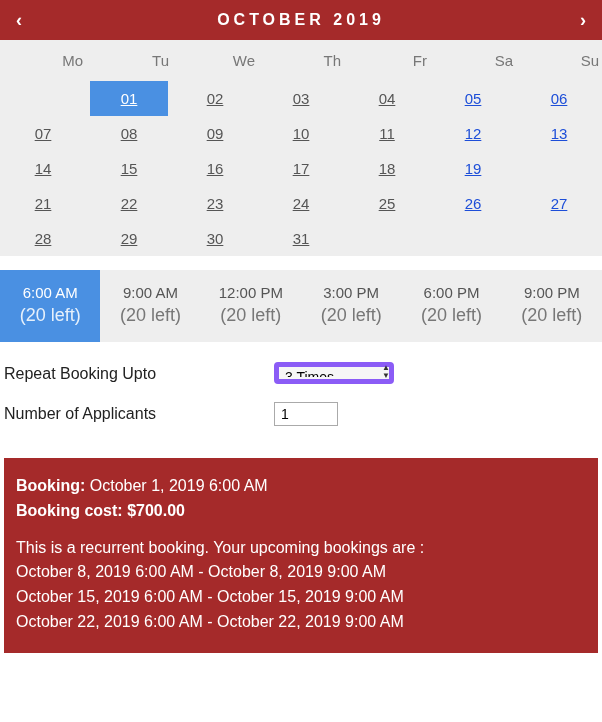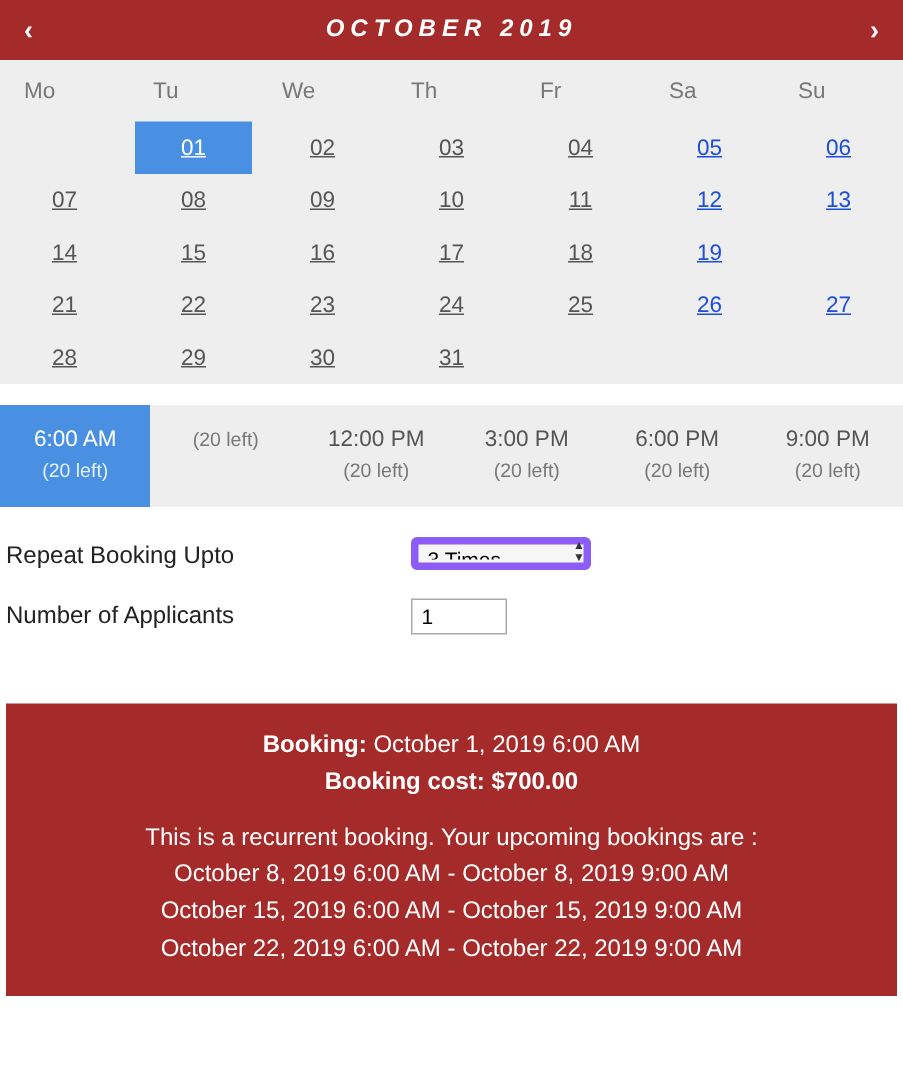--- a/index.html
+++ b/index.html
@@ -20,32 +20,32 @@
     font-size: 16px;
     letter-spacing: 4px;
     font-weight: 600;
   }
   .cal-nav {
     cursor: pointer;
     font-size: 18px;
     user-select: none;
     letter-spacing: normal;
   }
-  .cal-title { text-align: center; flex: 1; font-style: italic; }
+  .cal-title { text-align: center; flex: 1; }
   .cal-grid {
     background: #eeeeee;
     width: 100%;
   }
   .cal-row {
     display: grid;
     grid-template-columns: repeat(7, 1fr);
   }
   .cal-dow {
-    text-align: left;
-    padding: 12px 16px;
+    text-align: right;
+    padding: 12px 3px;
     color: #777;
     font-size: 15px;
     background: #eeeeee;
   }
   .cal-cell {
     text-align: center;
     padding: 9px 0;
     font-size: 15px;
     color: #555;
     text-decoration: underline;
@@ -67,28 +67,28 @@
     grid-template-columns: repeat(6, 1fr);
     padding: 0;
   }
   .slot {
     text-align: center;
     padding: 14px 4px 16px;
     font-size: 15px;
     color: #555;
   }
   .slot .time { display:block; margin-bottom:4px; }
-  .slot .avail { font-size: 13px; color: #777; }
+  .slot .avail { font-size: 18px; color: #777; }
   .slot.sel {
     background: #4a90e2;
     color: #fff;
   }
   .slot.sel .avail { color: #e6f0fb; }
   .form-area {
-    padding: 20px 4px 30px;
+    padding: 20px 4px 16px;
     font-size: 16px;
     color: #222;
   }
   .form-row {
     display: flex;
     align-items: center;
     margin-bottom: 16px;
   }
   .form-label { width: 270px; }
   .sel-wrap {
@@ -120,21 +120,20 @@
     font-size: 14px;
     border: 1px solid #aaa;
   }
   .summary {
     background: #a52a2a;
     color: #fff;
     padding: 16px 12px 18px;
     font-size: 16px;
     line-height: 1.55;
     margin: 0 4px 4px;
-    text-align: center;
   }
   .summary .strong { font-weight: 700; }
   .summary .gap { height: 12px; }
 </style>
 </head>
 <body>
 
 <div class="cal-header">
   <span class="cal-nav">‹</span>
   <span class="cal-title">OCTOBER 2019</span>
@@ -196,21 +195,21 @@
         <div class="cal-cell empty"></div>
         <div class="cal-cell empty"></div>
       </div>
     </div>
 </div>
 
 <div class="spacer"></div>
 
 <div class="slots" id="slots">
     <div class="slot sel"><span class="time">6:00 AM</span><span class="avail">(20 left)</span></div>
-    <div class="slot"><span class="avail">(20 left)</span></div>
+    <div class="slot"><span class="time">9:00 AM</span><span class="avail">(20 left)</span></div>
     <div class="slot"><span class="time">12:00 PM</span><span class="avail">(20 left)</span></div>
     <div class="slot"><span class="time">3:00 PM</span><span class="avail">(20 left)</span></div>
     <div class="slot"><span class="time">6:00 PM</span><span class="avail">(20 left)</span></div>
     <div class="slot"><span class="time">9:00 PM</span><span class="avail">(20 left)</span></div>
   </div>
 
 <div class="form-area">
   <div class="form-row">
     <div class="form-label">Repeat Booking Upto</div>
     <div class="sel-wrap">

